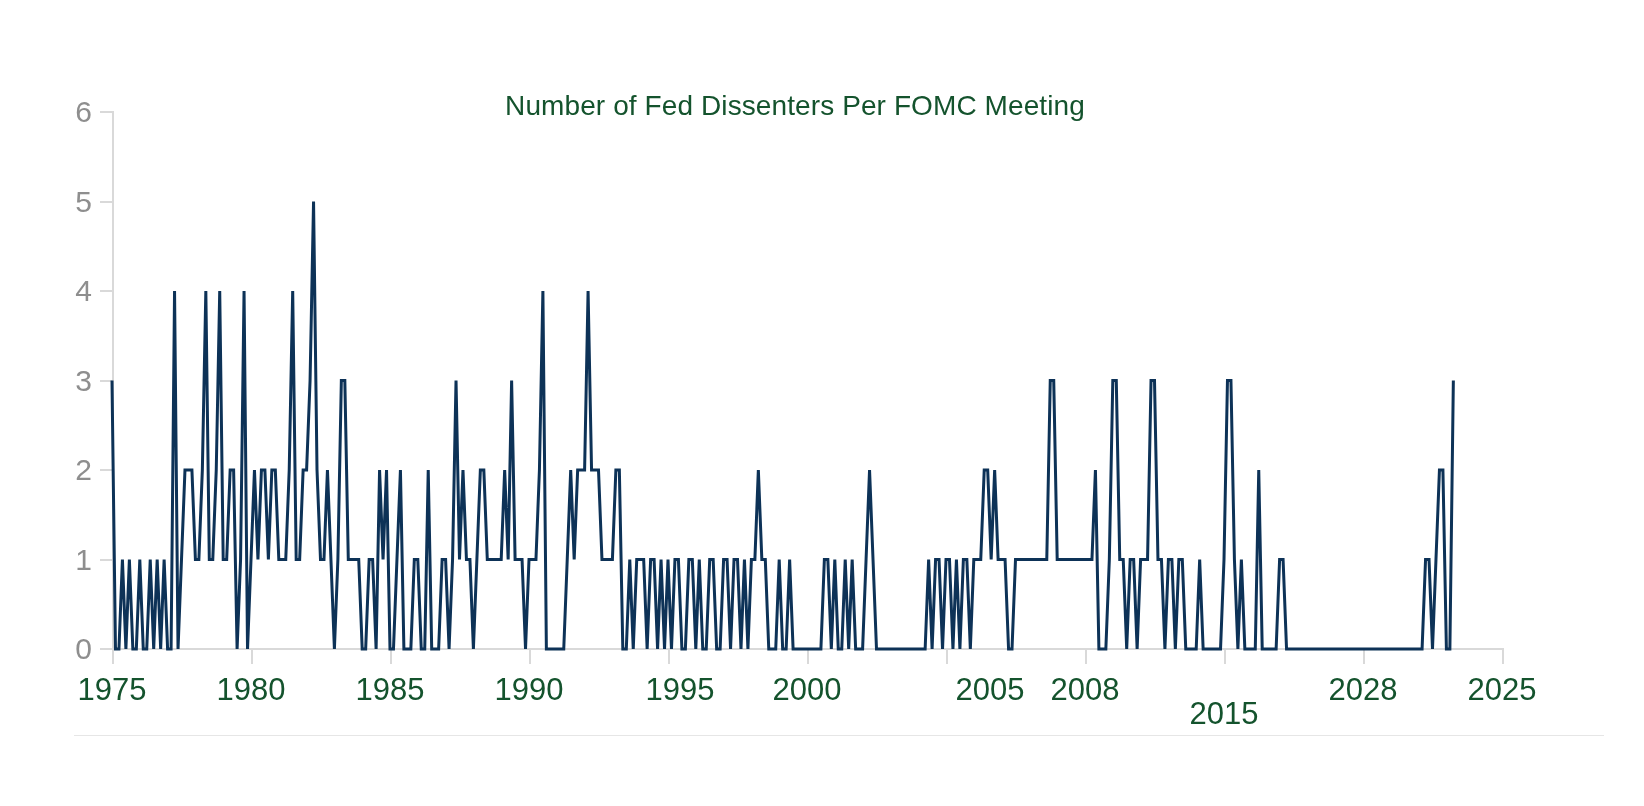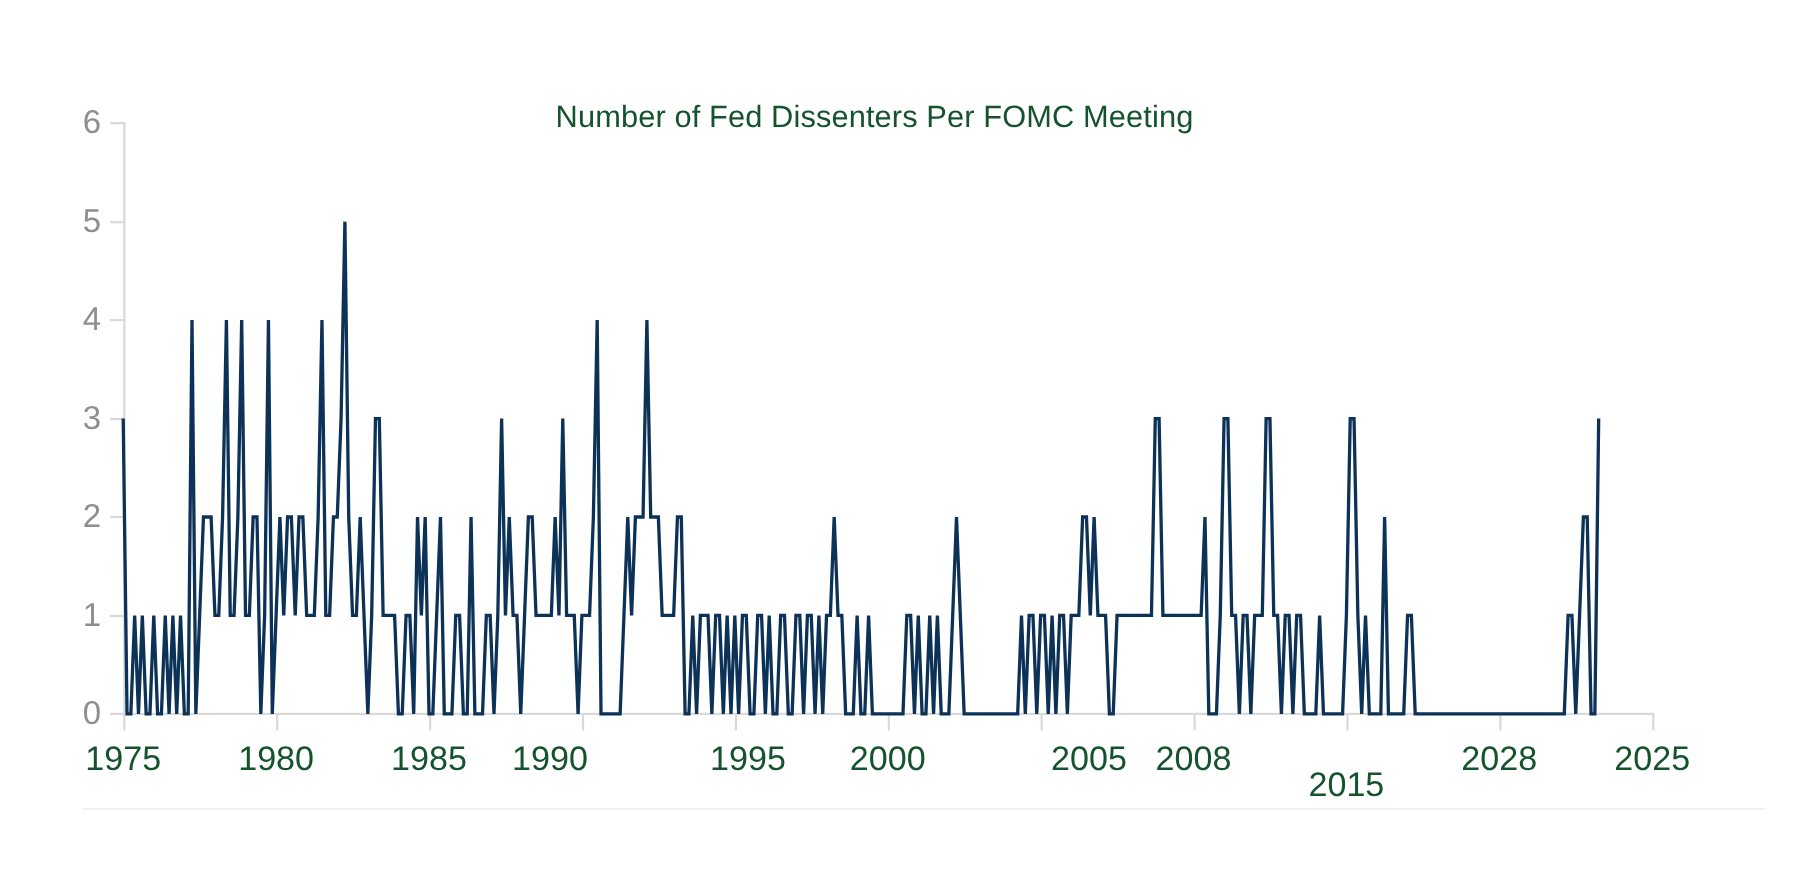--- a/index.html
+++ b/index.html
@@ -118,21 +118,21 @@
       <div class="ytick-mark" style="top: 112px;"></div>
     </div>
   <div id="x-ticks">
       <div class="xtick-mark" style="left: 112px;"></div>
       <div class="xtick-label" style="left: 112px;">1975</div>
       <div class="xtick-mark" style="left: 251px;"></div>
       <div class="xtick-label" style="left: 251px;">1980</div>
       <div class="xtick-mark" style="left: 390px;"></div>
       <div class="xtick-label" style="left: 390px;">1985</div>
       <div class="xtick-mark" style="left: 529px;"></div>
-      <div class="xtick-label" style="left: 500px;">1990</div>
+      <div class="xtick-label" style="left: 529px;">1990</div>
       <div class="xtick-mark" style="left: 668px;"></div>
       <div class="xtick-label" style="left: 680px;">1995</div>
       <div class="xtick-mark" style="left: 807px;"></div>
       <div class="xtick-label" style="left: 807px;">2000</div>
       <div class="xtick-mark" style="left: 946px;"></div>
       <div class="xtick-label" style="left: 990px;">2005</div>
       <div class="xtick-mark" style="left: 1085px;"></div>
       <div class="xtick-label" style="left: 1085px;">2008</div>
       <div class="xtick-mark" style="left: 1224px;"></div>
       <div class="xtick-label" style="left: 1224px; margin-top: 24px;">2015</div>

